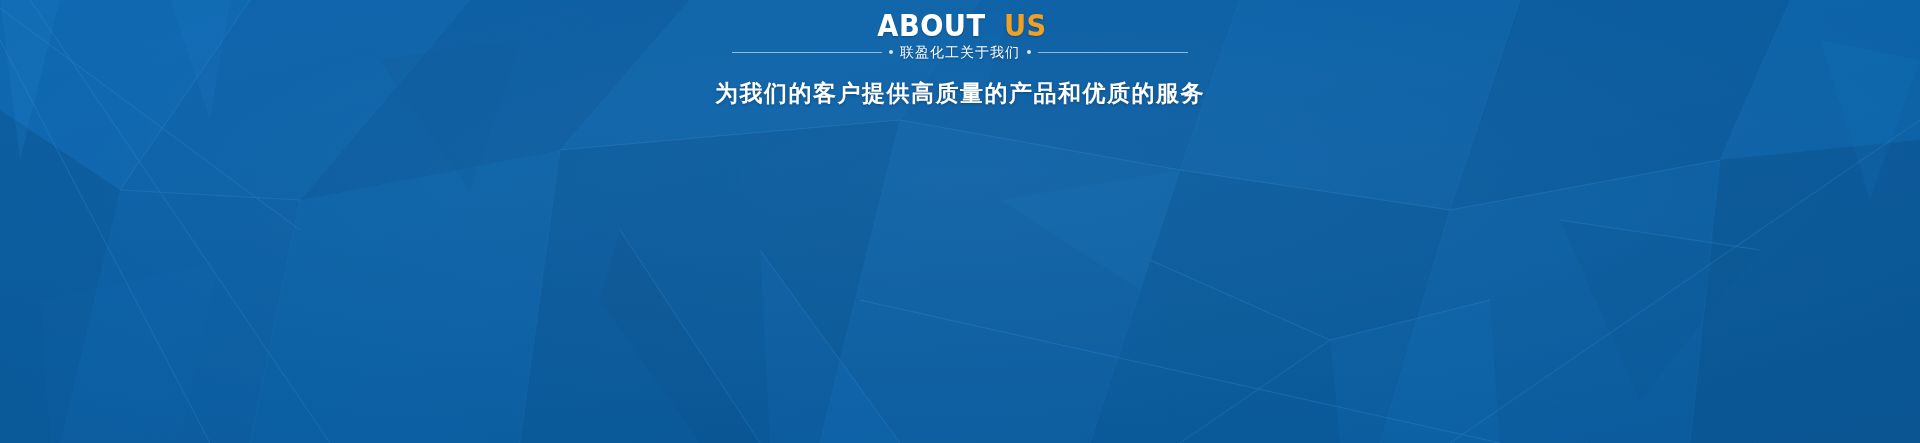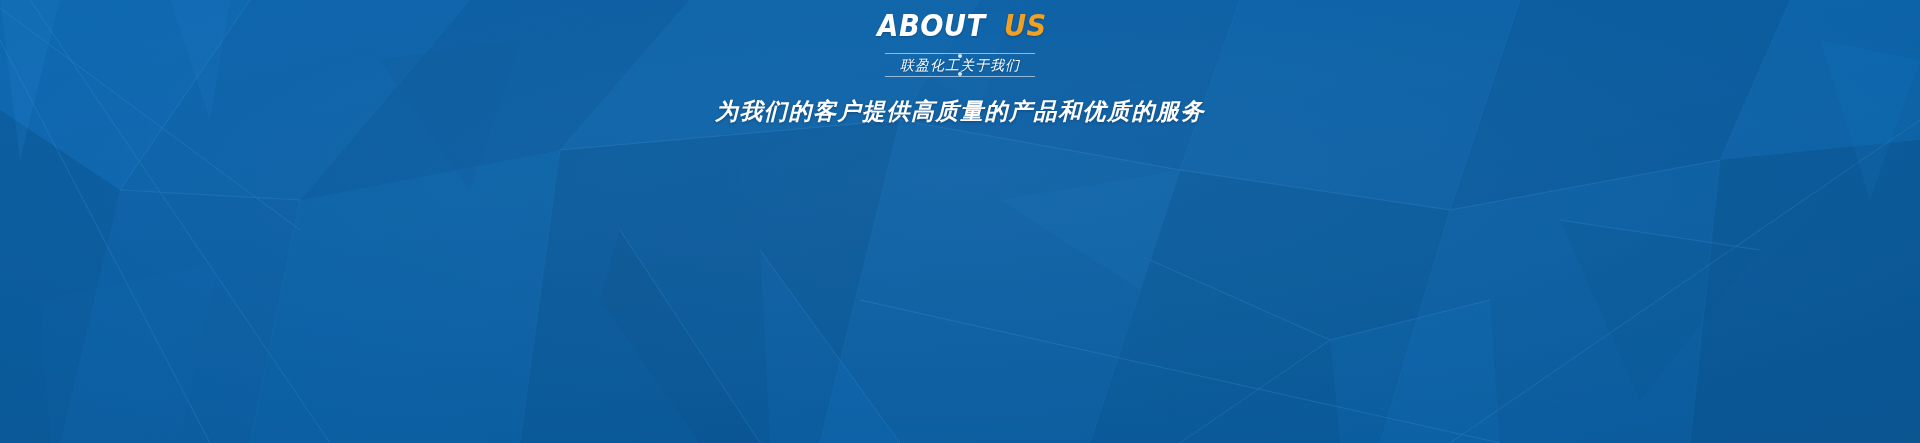--- a/index.html
+++ b/index.html
@@ -47,21 +47,20 @@
     position: absolute;
     left: 0;
     top: 0;
     width: 1920px;
     height: 443px;
     display: flex;
     flex-direction: column;
     align-items: center;
     padding-top: 10px;
     box-sizing: border-box;
-    font-style: italic;
   }
 
   
   .title-row {
     display: flex;
     align-items: baseline;
     justify-content: center;
     line-height: 1;
     white-space: nowrap;
   }
@@ -75,23 +74,22 @@
     text-shadow: 0 1px 2px rgba(0,20,50,0.30);
   }
   .title-main { color: #ffffff; }
   .title-accent { color: #f0a124; margin-left: 8px; }
 
   
   .sub-row {
     display: flex;
     align-items: center;
     justify-content: center;
-    margin-top: 12px;
+    margin-top: 4px;
     white-space: nowrap;
-    flex-direction: column;
   }
   .rule {
     width: 150px;
     height: 1px;
     background: rgba(255,255,255,0.55);
     display: block;
   }
   .dot {
     width: 4px;
     height: 4px;

